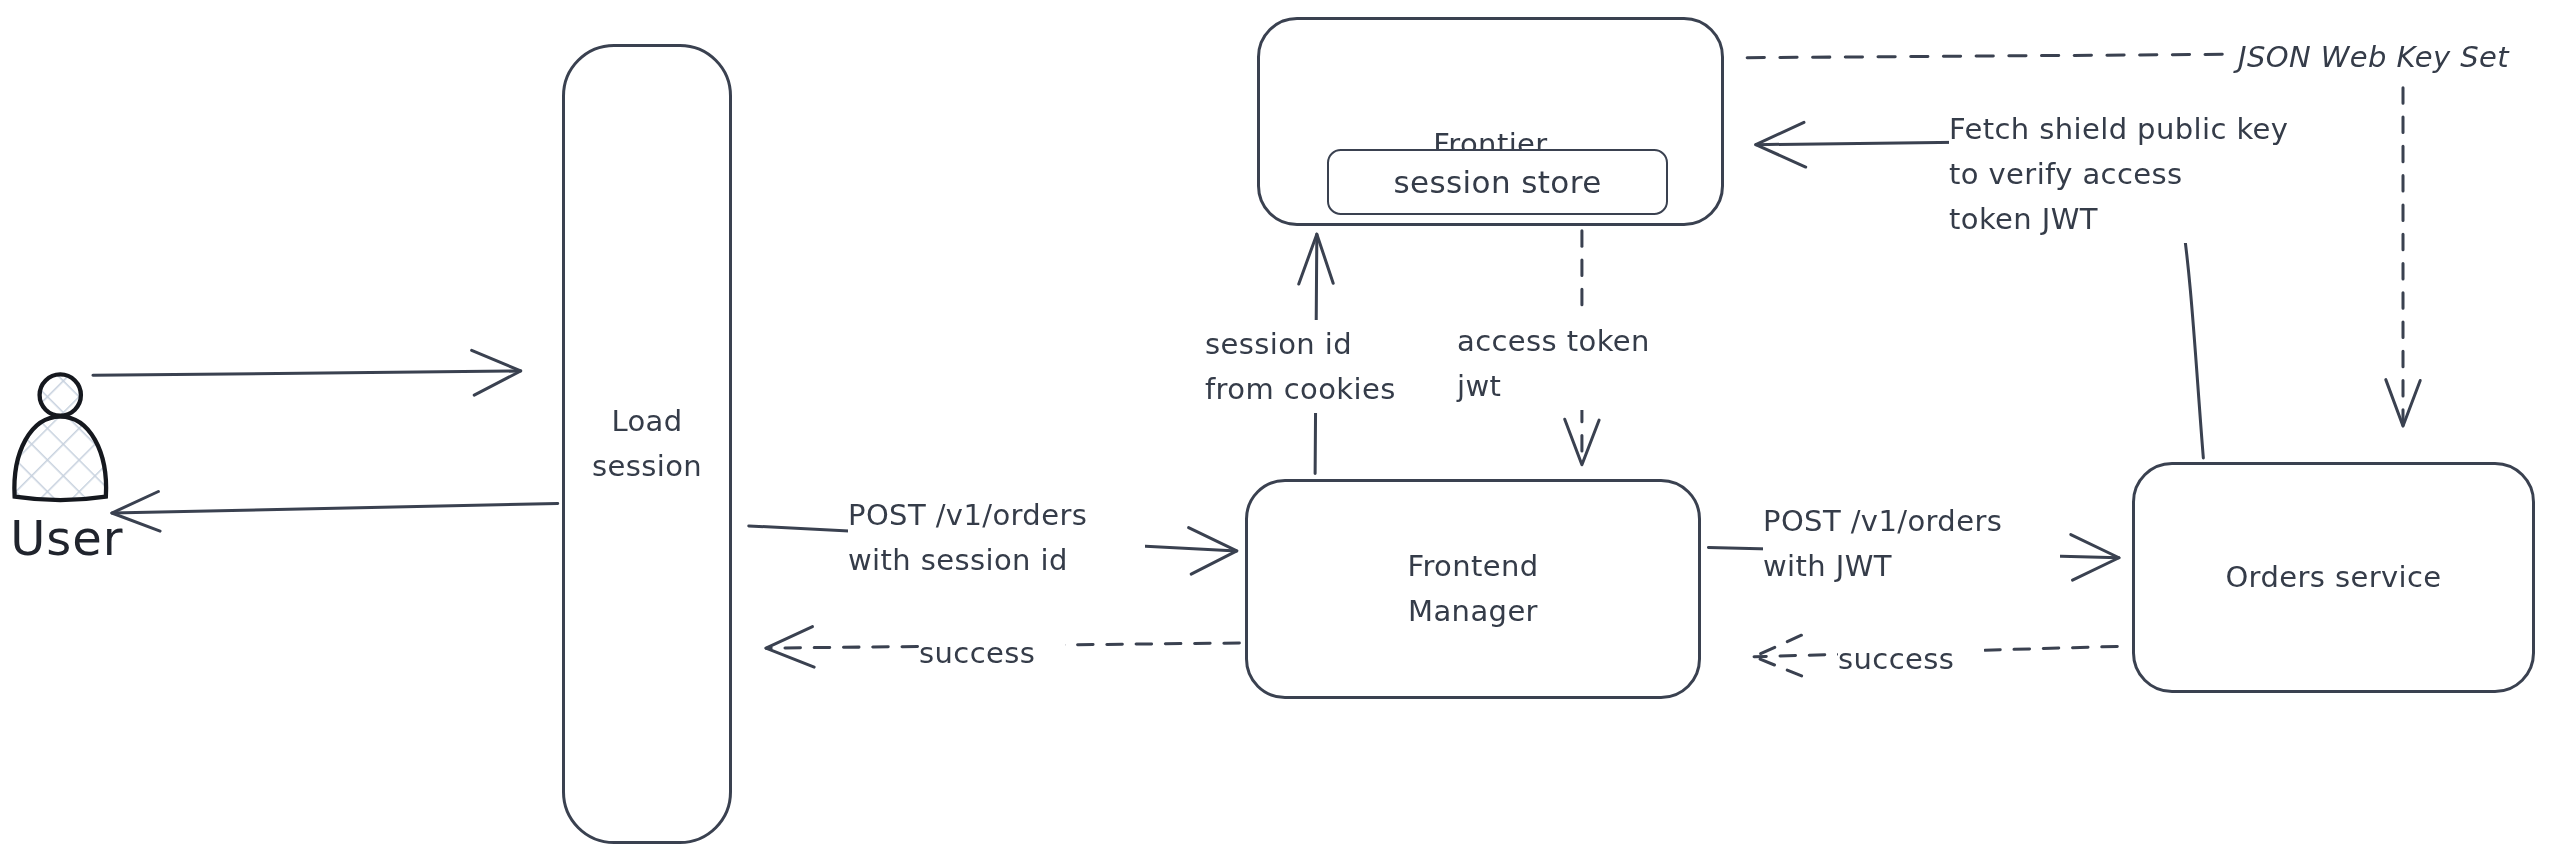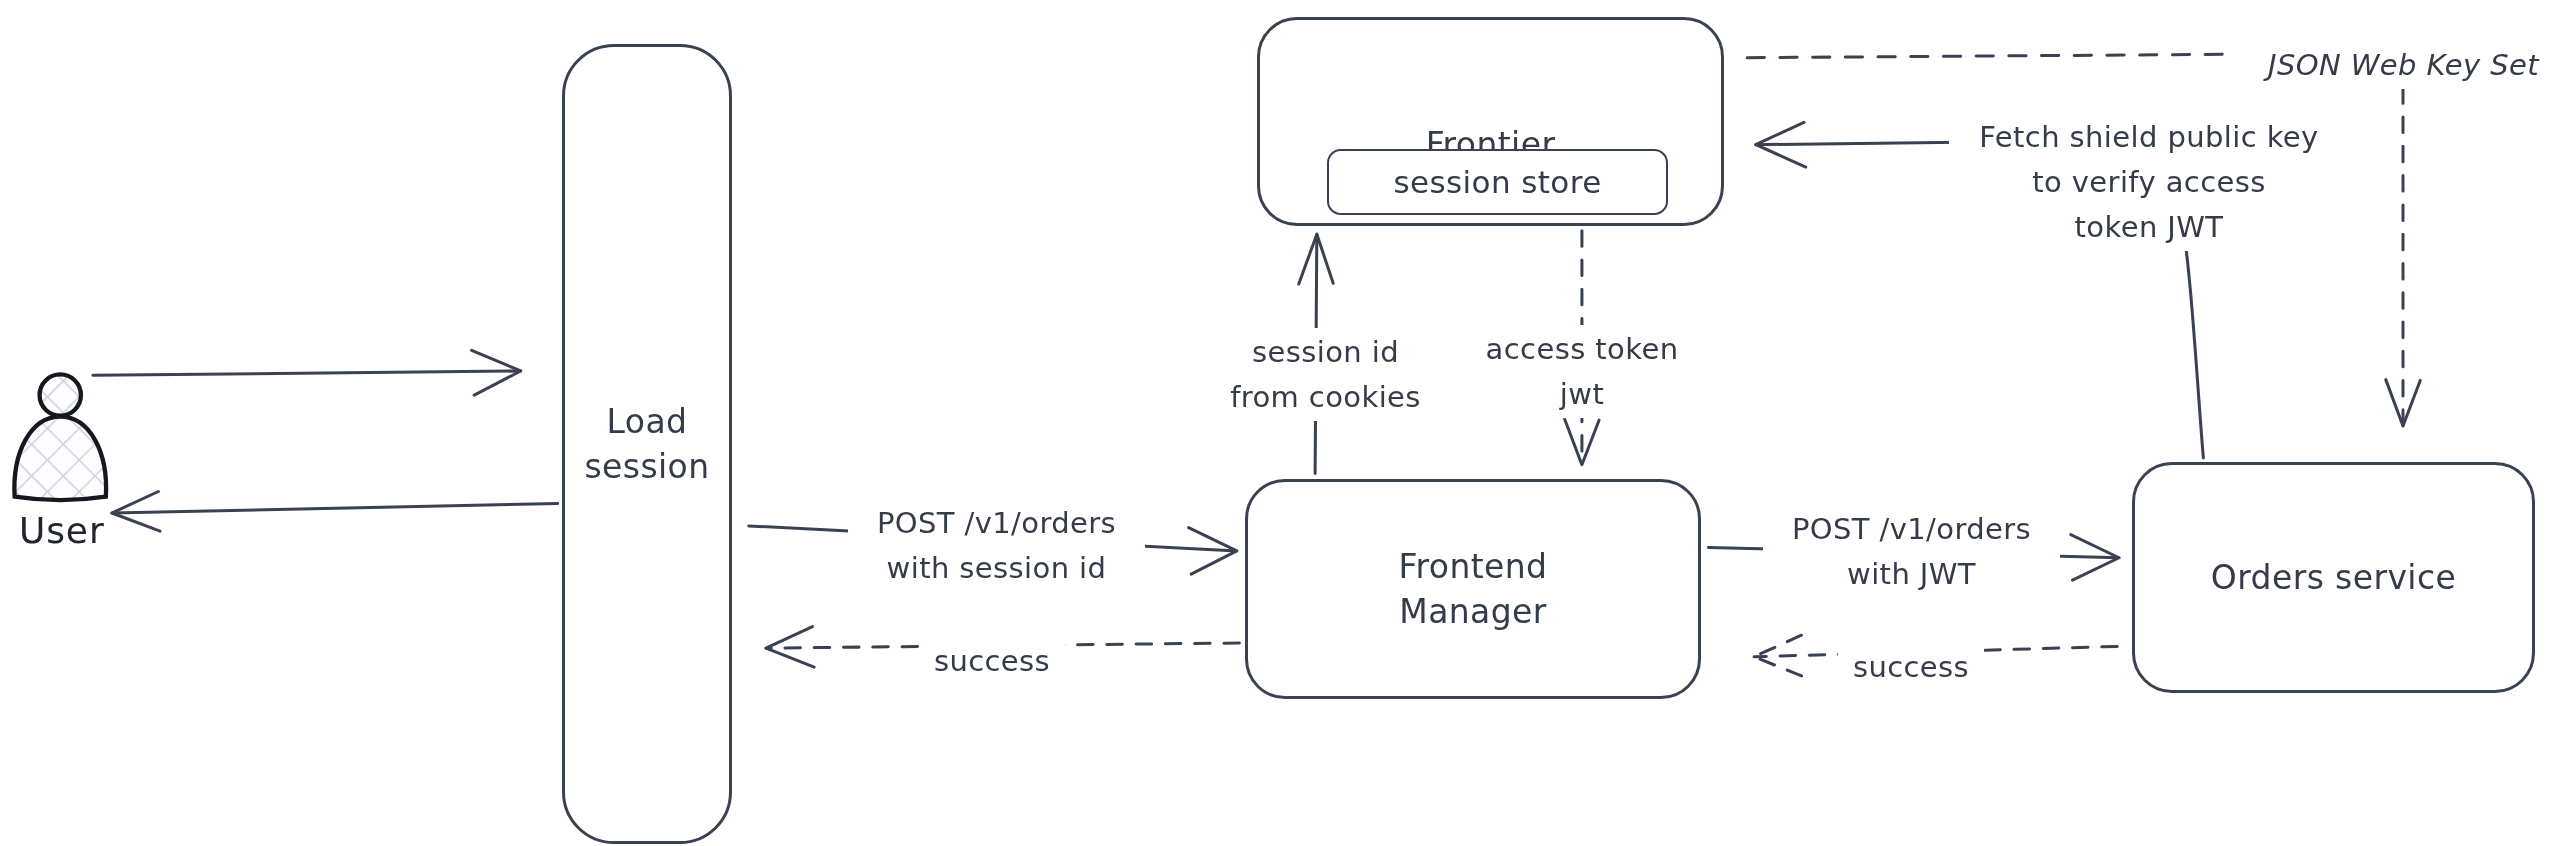--- a/index.html
+++ b/index.html
@@ -3,30 +3,30 @@
 <meta charset="utf-8">
 <style>
   html,body{margin:0;padding:0;background:#ffffff;}
   #canvas{
     position:relative;width:2576px;height:847px;background:#ffffff;overflow:hidden;
     font-family:"DejaVu Sans", sans-serif;color:#3a4150;
   }
   #wires{position:absolute;left:0;top:0;width:2576px;height:847px;}
   .node{position:absolute;border:3px solid #3a4150;border-radius:40px;background:#ffffff;
         display:flex;align-items:center;justify-content:center;flex-direction:column;box-sizing:border-box;}
-  .node-label{font-size:33px;line-height:45px;text-align:center;color:#353c49;letter-spacing:0.4px;}
-  .edge-label{position:absolute;background:#ffffff;text-align:center;font-size:29px;line-height:45px;
-              color:#353c49;letter-spacing:0.4px;padding:1.7px 0;margin-top:8px;}
+  .node-label{font-size:29px;line-height:45px;text-align:center;color:#353c49;letter-spacing:0.4px;}
+  .edge-label{position:absolute;background:#ffffff;text-align:left;font-size:29px;line-height:45px;
+              color:#353c49;letter-spacing:0.4px;padding:1.7px 0;}
   .jwks{font-style:italic;}
   #load-balancer{border-radius:52px;margin-top:19px;}
   #session-store{position:absolute;left:67px;top:129px;width:337px;height:62px;border:2.6px solid #3a4150;
                  border-radius:13.8px;display:flex;align-items:center;justify-content:center;background:#fff;}
   #session-store .node-label{font-size:31px;}
   #frontier-title{position:absolute;left:0;top:102px;width:100%;text-align:center;}
-  #user-label{position:absolute;left:10.3px;top:510px;width:103px;text-align:center;font-size:36px;color:#20242d;letter-spacing:0.9px;}
+  #user-label{position:absolute;left:10.3px;top:510px;width:103px;text-align:center;font-size:48px;color:#20242d;letter-spacing:0.9px;}
 </style>
 </head>
 <body>
 
 <div id="canvas">
 
   <svg id="wires" viewBox="0 0 2993 984">
     <defs>
       <pattern id="hatch" width="26" height="26" patternUnits="userSpaceOnUse" patternTransform="rotate(45)">
         <rect width="26" height="26" fill="#ffffff"></rect>

